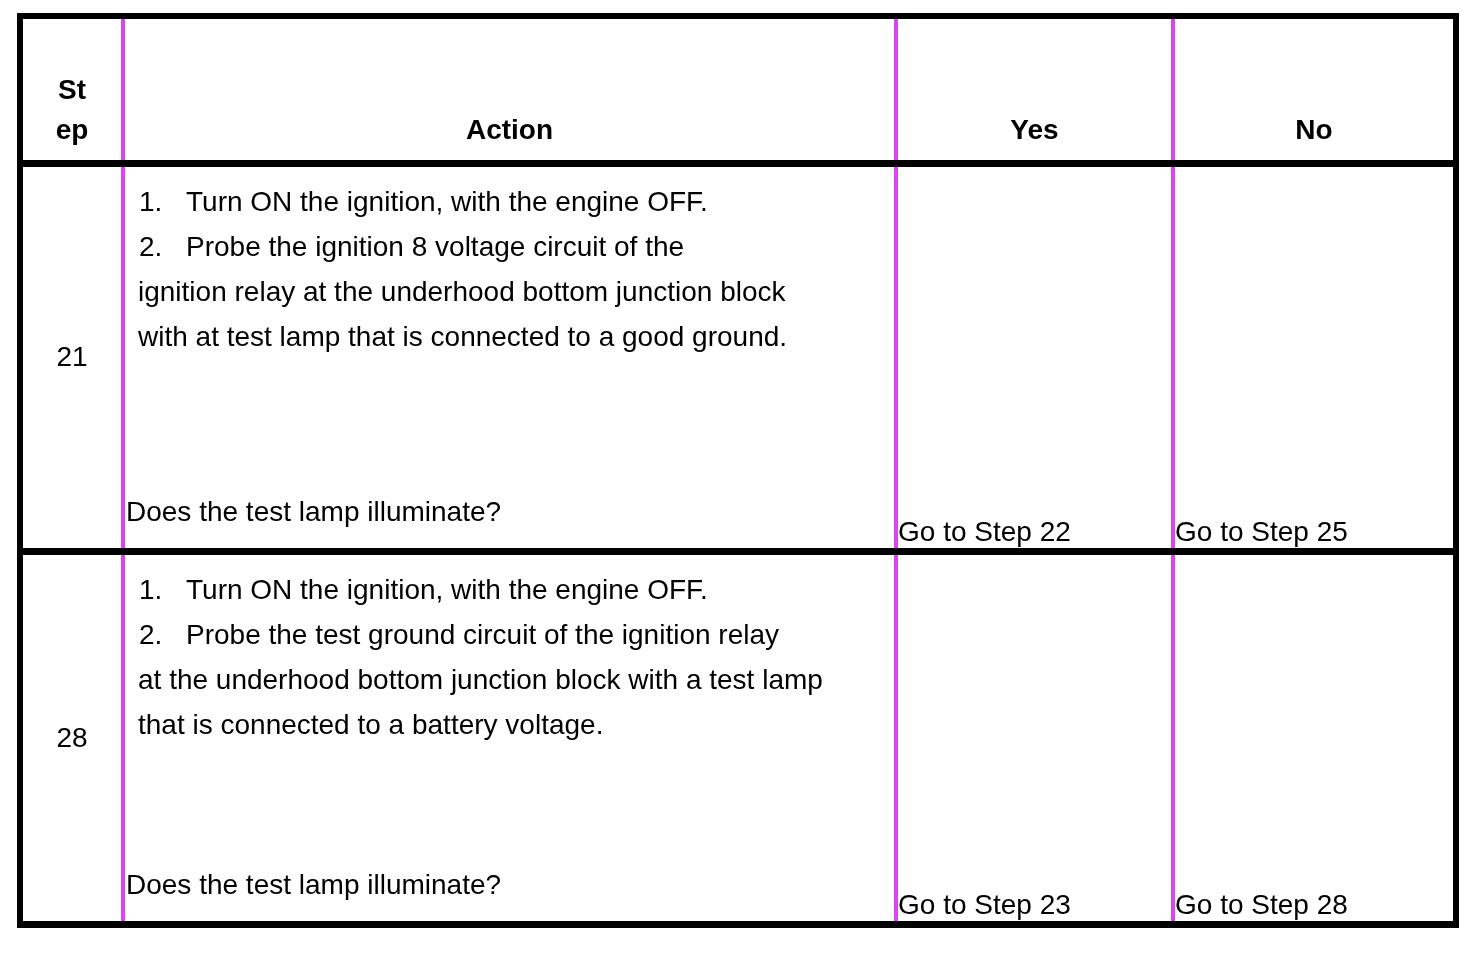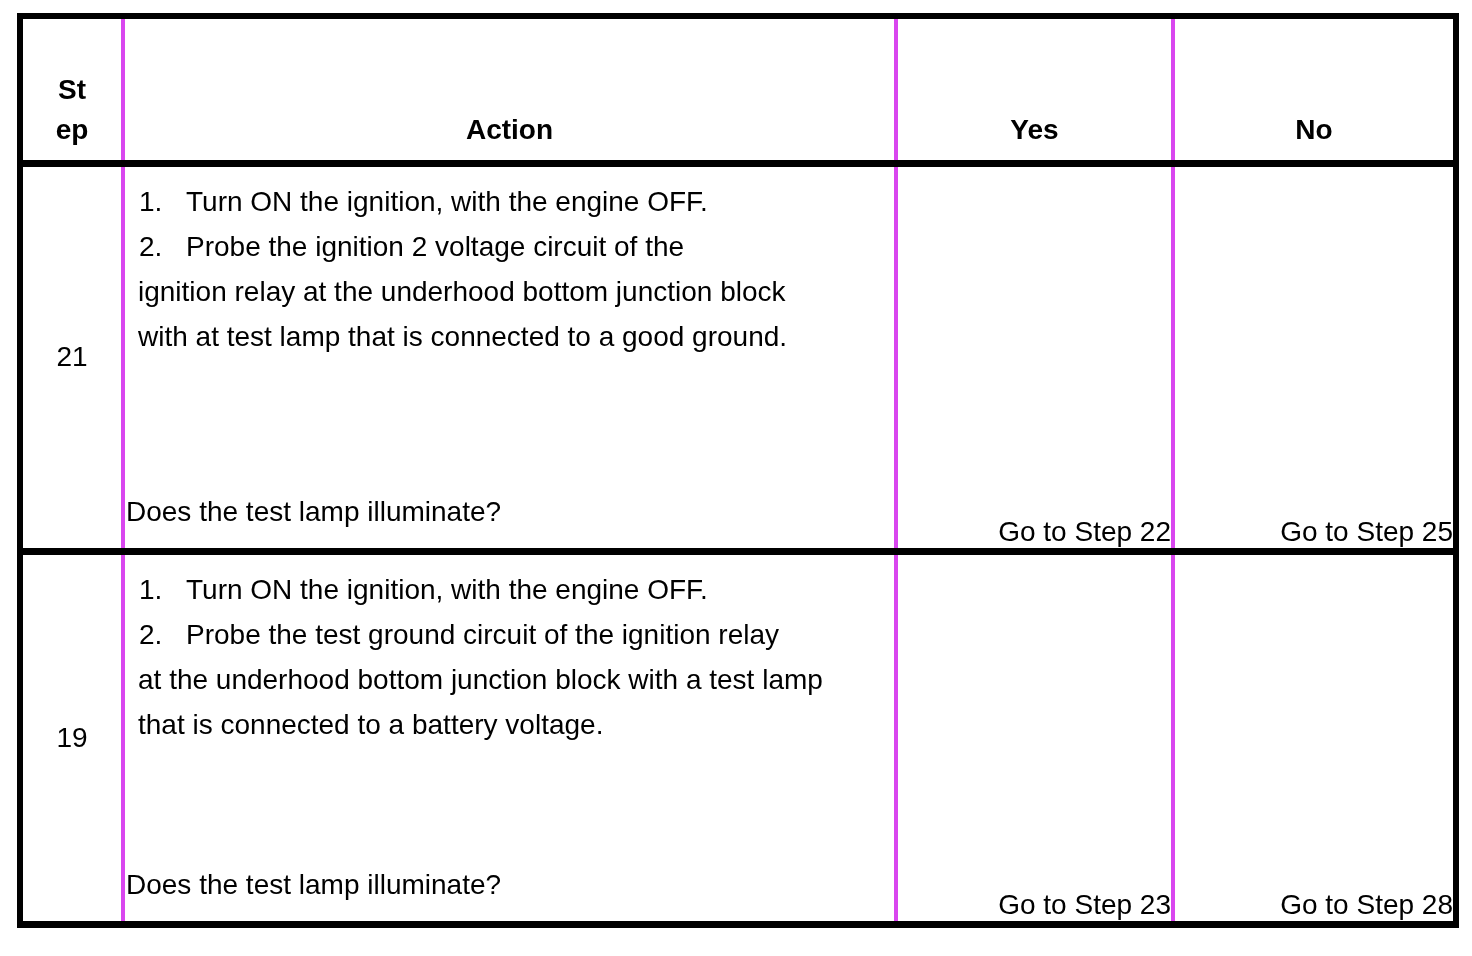--- a/index.html
+++ b/index.html
@@ -66,21 +66,21 @@
   .num { display: inline-block; width: 47px; }
   .question {
     font-size: 28px;
     line-height: 28px;
     padding-left: 1px;
     padding-bottom: 18px;
     white-space: nowrap;
   }
   .result-cell {
     vertical-align: bottom;
-    text-align: right;
+    text-align: left;
     font-size: 28px;
     padding-bottom: 18px;
   }
 </style>
 </head>
 <body>
 
 <table class="diag">
   <colgroup>
     <col style="width:103px">
@@ -97,32 +97,32 @@
       <th>No</th>
     </tr>
   </thead>
   <tbody>
     <tr class="row-1">
       <td class="step-cell">21</td>
       <td class="action-cell">
         <div class="action-wrap">
           <div class="lines">
             <div class="line numbered"><span class="num">1.</span><span>Turn ON the ignition, with the engine OFF.</span></div>
-            <div class="line numbered"><span class="num">2.</span><span>Probe the ignition 2 voltage circuit of the</span></div>
+            <div class="line numbered"><span class="num">2.</span><span>Probe the ignition 8 voltage circuit of the</span></div>
             <div class="line">ignition relay at the underhood bottom junction block</div>
             <div class="line">with at test lamp that is connected to a good ground.</div>
           </div>
           <div class="question">Does the test lamp illuminate?</div>
         </div>
       </td>
       <td class="result-cell">Go to Step 22</td>
       <td class="result-cell">Go to Step 25</td>
     </tr>
     <tr class="row-2">
-      <td class="step-cell">19</td>
+      <td class="step-cell">28</td>
       <td class="action-cell">
         <div class="action-wrap">
           <div class="lines">
             <div class="line numbered"><span class="num">1.</span><span>Turn ON the ignition, with the engine OFF.</span></div>
             <div class="line numbered"><span class="num">2.</span><span>Probe the test ground circuit of the ignition relay</span></div>
             <div class="line">at the underhood bottom junction block with a test lamp</div>
             <div class="line">that is connected to a battery voltage.</div>
           </div>
           <div class="question">Does the test lamp illuminate?</div>
         </div>

